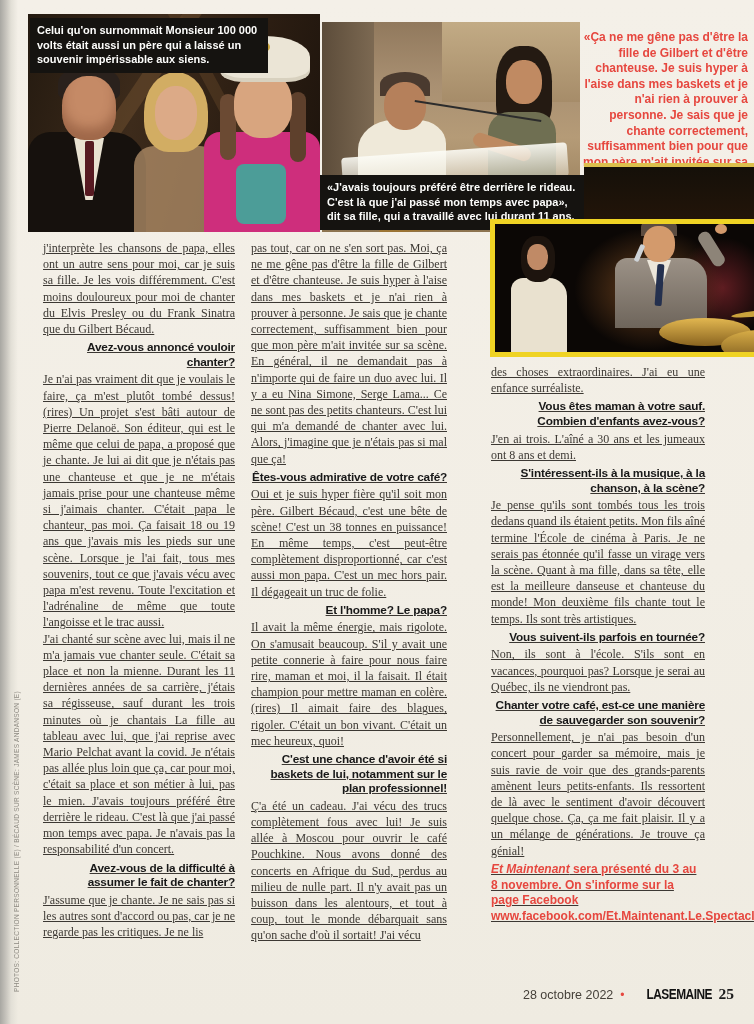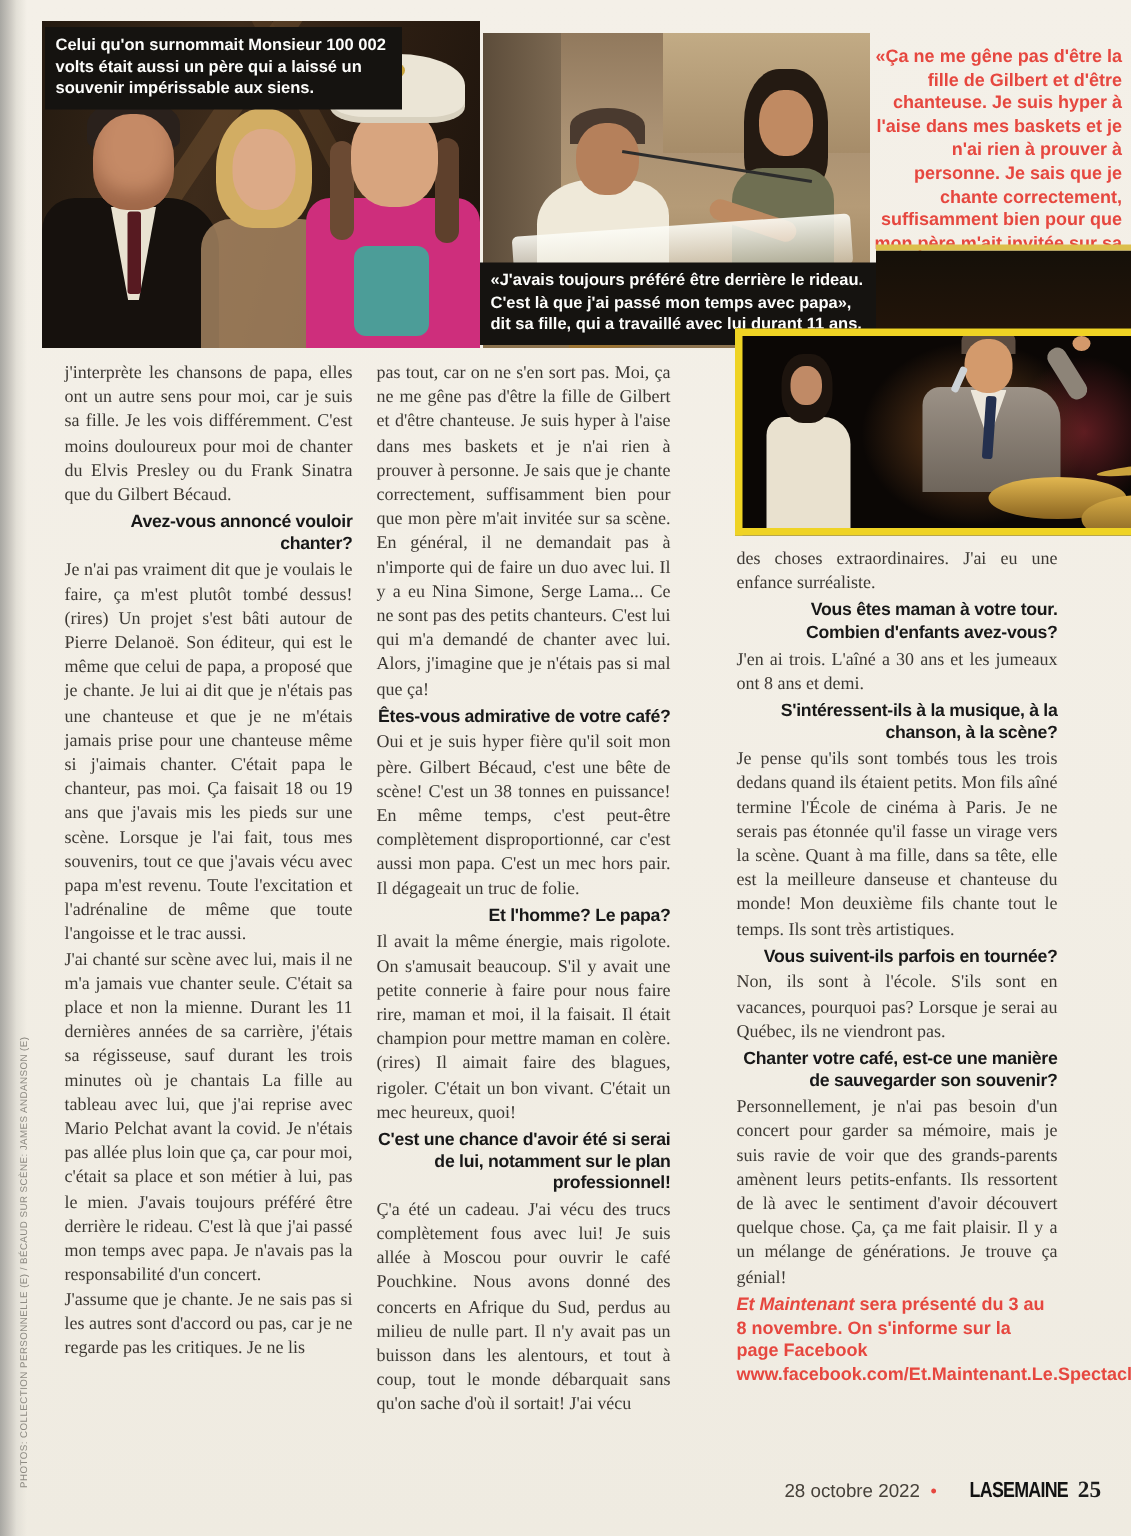--- a/index.html
+++ b/index.html
@@ -66,21 +66,21 @@
 
   
   .caption-box{position:absolute;background:#151310;color:#fdfdfb;font-family:"Liberation Sans",sans-serif;font-weight:700;font-size:11px;line-height:14.6px;padding:5px 7px 6px 7px;}
   #caption1{left:30px;top:18px;width:224px;}
   #caption2{left:320px;top:175px;width:254px;}
 
   
   #pull-quote{position:absolute;left:576px;top:30px;width:172px;text-align:right;color:#e6473f;font-family:"Liberation Sans",sans-serif;font-weight:700;font-size:12px;line-height:15.6px;}
 
   
-  .col{position:absolute;color:#3c3833;font-size:12px;line-height:16.2px;text-align:justify;}
+  .col{position:absolute;color:#3c3833;font-size:12px;line-height:16.2px;text-align:justify;text-decoration:underline;}
   #col1{left:43px;top:240px;width:192px;height:742px;}
   #col2{left:251px;top:240px;width:196px;height:742px;}
   #col3{left:491px;top:364px;width:214px;height:614px;}
   .col p{margin:0;}
   .col p.q{font-family:"Liberation Sans",sans-serif;font-weight:700;color:#181818;font-size:11.8px;line-height:14.6px;margin:3px 0 2px 0;letter-spacing:-0.2px;text-align:right;}
   .col p.note{font-family:"Liberation Sans",sans-serif;font-weight:700;color:#e6473f;font-size:12px;line-height:15.8px;margin-top:3px;text-align:left;}
   .col p.note i{font-style:italic;}
 
   
   #footer{position:absolute;right:20px;top:985px;display:flex;align-items:baseline;gap:7px;font-family:"Liberation Sans",sans-serif;}
@@ -110,21 +110,21 @@
     <div class="shape w-hair"></div>
     <div class="shape w-face"></div>
     <div class="shape g-shirt"></div>
     <div class="shape g-patch"></div>
     <div class="shape g-hairL"></div>
     <div class="shape g-hairR"></div>
     <div class="shape g-face"></div>
     <div class="shape g-hat"></div>
     <div class="shape g-badge"></div>
   </div>
-  <div class="caption-box" id="caption1">Celui qu'on surnommait Monsieur 100 002 volts était aussi un père qui a laissé un souvenir impérissable aux siens.</div>
+  <div class="caption-box" id="caption1">Celui qu'on surnommait Monsieur 100 000 volts était aussi un père qui a laissé un souvenir impérissable aux siens.</div>
 
   <div class="photo" id="photo-piano">
     <div class="shape stone-light"></div>
     <div class="shape pillar"></div>
     <div class="shape pm-shirt"></div>
     <div class="shape pm-hair"></div>
     <div class="shape pm-head"></div>
     <div class="shape pw-hair"></div>
     <div class="shape pw-face"></div>
     <div class="shape pw-top"></div>
@@ -155,34 +155,35 @@
     <div class="shape s-drum1"></div>
     <div class="shape s-drum2"></div>
     <div class="shape s-cymbal"></div>
   </div>
 
   <div class="col" id="col1">
       <p class="body">j'interprète les chansons de papa, elles ont un autre sens pour moi, car je suis sa fille. Je les vois différemment. C'est moins douloureux pour moi de chanter du Elvis Presley ou du Frank Sinatra que du Gilbert Bécaud.</p>
       <p class="q">Avez-vous annoncé vouloir chanter?</p>
       <p class="body">Je n'ai pas vraiment dit que je voulais le faire, ça m'est plutôt tombé dessus! (rires) Un projet s'est bâti autour de Pierre Delanoë. Son éditeur, qui est le même que celui de papa, a proposé que je chante. Je lui ai dit que je n'étais pas une chanteuse et que je ne m'étais jamais prise pour une chanteuse même si j'aimais chanter. C'était papa le chanteur, pas moi. Ça faisait 18 ou 19 ans que j'avais mis les pieds sur une scène. Lorsque je l'ai fait, tous mes souvenirs, tout ce que j'avais vécu avec papa m'est revenu. Toute l'excitation et l'adrénaline de même que toute l'angoisse et le trac aussi.</p>
       <p class="body">J'ai chanté sur scène avec lui, mais il ne m'a jamais vue chanter seule. C'était sa place et non la mienne. Durant les 11 dernières années de sa carrière, j'étais sa régisseuse, sauf durant les trois minutes où je chantais La fille au tableau avec lui, que j'ai reprise avec Mario Pelchat avant la covid. Je n'étais pas allée plus loin que ça, car pour moi, c'était sa place et son métier à lui, pas le mien. J'avais toujours préféré être derrière le rideau. C'est là que j'ai passé mon temps avec papa. Je n'avais pas la responsabilité d'un concert.</p>
+      <p class="q">Avez-vous de la difficulté à assumer le fait de chanter?</p>
       <p class="body">J'assume que je chante. Je ne sais pas si les autres sont d'accord ou pas, car je ne regarde pas les critiques. Je ne lis</p>
     </div>
   <div class="col" id="col2">
       <p class="body">pas tout, car on ne s'en sort pas. Moi, ça ne me gêne pas d'être la fille de Gilbert et d'être chanteuse. Je suis hyper à l'aise dans mes baskets et je n'ai rien à prouver à personne. Je sais que je chante correctement, suffisamment bien pour que mon père m'ait invitée sur sa scène. En général, il ne demandait pas à n'importe qui de faire un duo avec lui. Il y a eu Nina Simone, Serge Lama... Ce ne sont pas des petits chanteurs. C'est lui qui m'a demandé de chanter avec lui. Alors, j'imagine que je n'étais pas si mal que ça!</p>
       <p class="q">Êtes-vous admirative de votre café?</p>
       <p class="body">Oui et je suis hyper fière qu'il soit mon père. Gilbert Bécaud, c'est une bête de scène! C'est un 38 tonnes en puissance! En même temps, c'est peut-être complètement disproportionné, car c'est aussi mon papa. C'est un mec hors pair. Il dégageait un truc de folie.</p>
       <p class="q">Et l'homme? Le papa?</p>
       <p class="body">Il avait la même énergie, mais rigolote. On s'amusait beaucoup. S'il y avait une petite connerie à faire pour nous faire rire, maman et moi, il la faisait. Il était champion pour mettre maman en colère. (rires) Il aimait faire des blagues, rigoler. C'était un bon vivant. C'était un mec heureux, quoi!</p>
-      <p class="q">C'est une chance d'avoir été si serai de lui, notamment sur le plan professionnel!</p>
+      <p class="q">C'est une chance d'avoir été si baskets de lui, notamment sur le plan professionnel!</p>
       <p class="body">Ç'a été un cadeau. J'ai vécu des trucs complètement fous avec lui! Je suis allée à Moscou pour ouvrir le café Pouchkine. Nous avons donné des concerts en Afrique du Sud, perdus au milieu de nulle part. Il n'y avait pas un buisson dans les alentours, et tout à coup, tout le monde débarquait sans qu'on sache d'où il sortait! J'ai vécu</p>
     </div>
   <div class="col" id="col3">
       <p class="body">des choses extraordinaires. J'ai eu une enfance surréaliste.</p>
-      <p class="q">Vous êtes maman à votre tour. Combien d'enfants avez-vous?</p>
+      <p class="q">Vous êtes maman à votre sauf. Combien d'enfants avez-vous?</p>
       <p class="body">J'en ai trois. L'aîné a 30 ans et les jumeaux ont 8 ans et demi.</p>
       <p class="q">S'intéressent-ils à la musique, à la chanson, à la scène?</p>
       <p class="body">Je pense qu'ils sont tombés tous les trois dedans quand ils étaient petits. Mon fils aîné termine l'École de cinéma à Paris. Je ne serais pas étonnée qu'il fasse un virage vers la scène. Quant à ma fille, dans sa tête, elle est la meilleure danseuse et chanteuse du monde! Mon deuxième fils chante tout le temps. Ils sont très artistiques.</p>
       <p class="q">Vous suivent-ils parfois en tournée?</p>
       <p class="body">Non, ils sont à l'école. S'ils sont en vacances, pourquoi pas? Lorsque je serai au Québec, ils ne viendront pas.</p>
       <p class="q">Chanter votre café, est-ce une manière de sauvegarder son souvenir?</p>
       <p class="body">Personnellement, je n'ai pas besoin d'un concert pour garder sa mémoire, mais je suis ravie de voir que des grands-parents amènent leurs petits-enfants. Ils ressortent de là avec le sentiment d'avoir découvert quelque chose. Ça, ça me fait plaisir. Il y a un mélange de générations. Je trouve ça génial!</p>
       <p class="note"><i>Et Maintenant</i> sera présenté du 3 au 8 novembre. On s'informe sur la page Facebook www.facebook.com/Et.Maintenant.Le.Spectacle.</p>
     </div>
 

